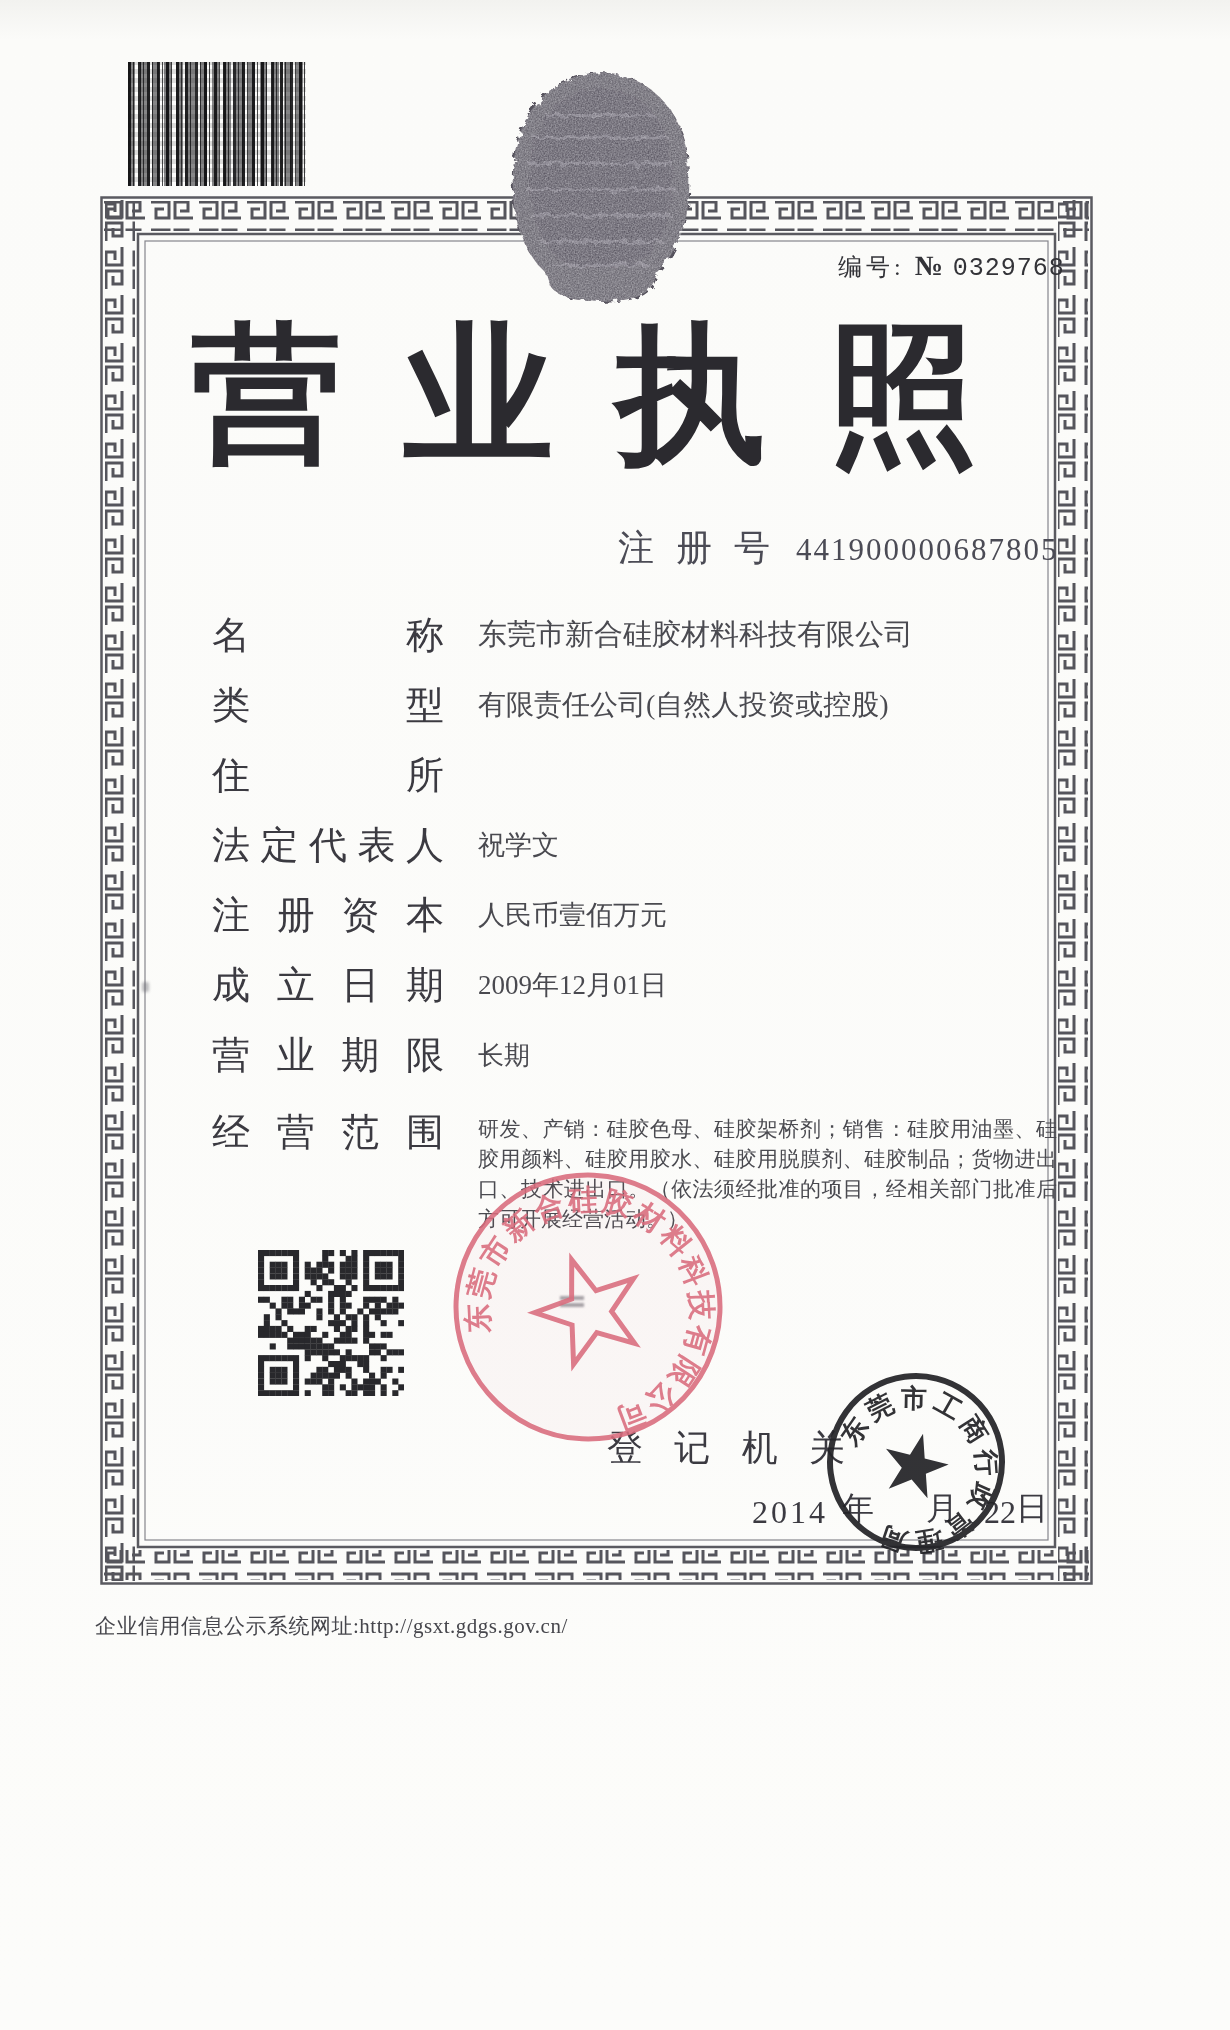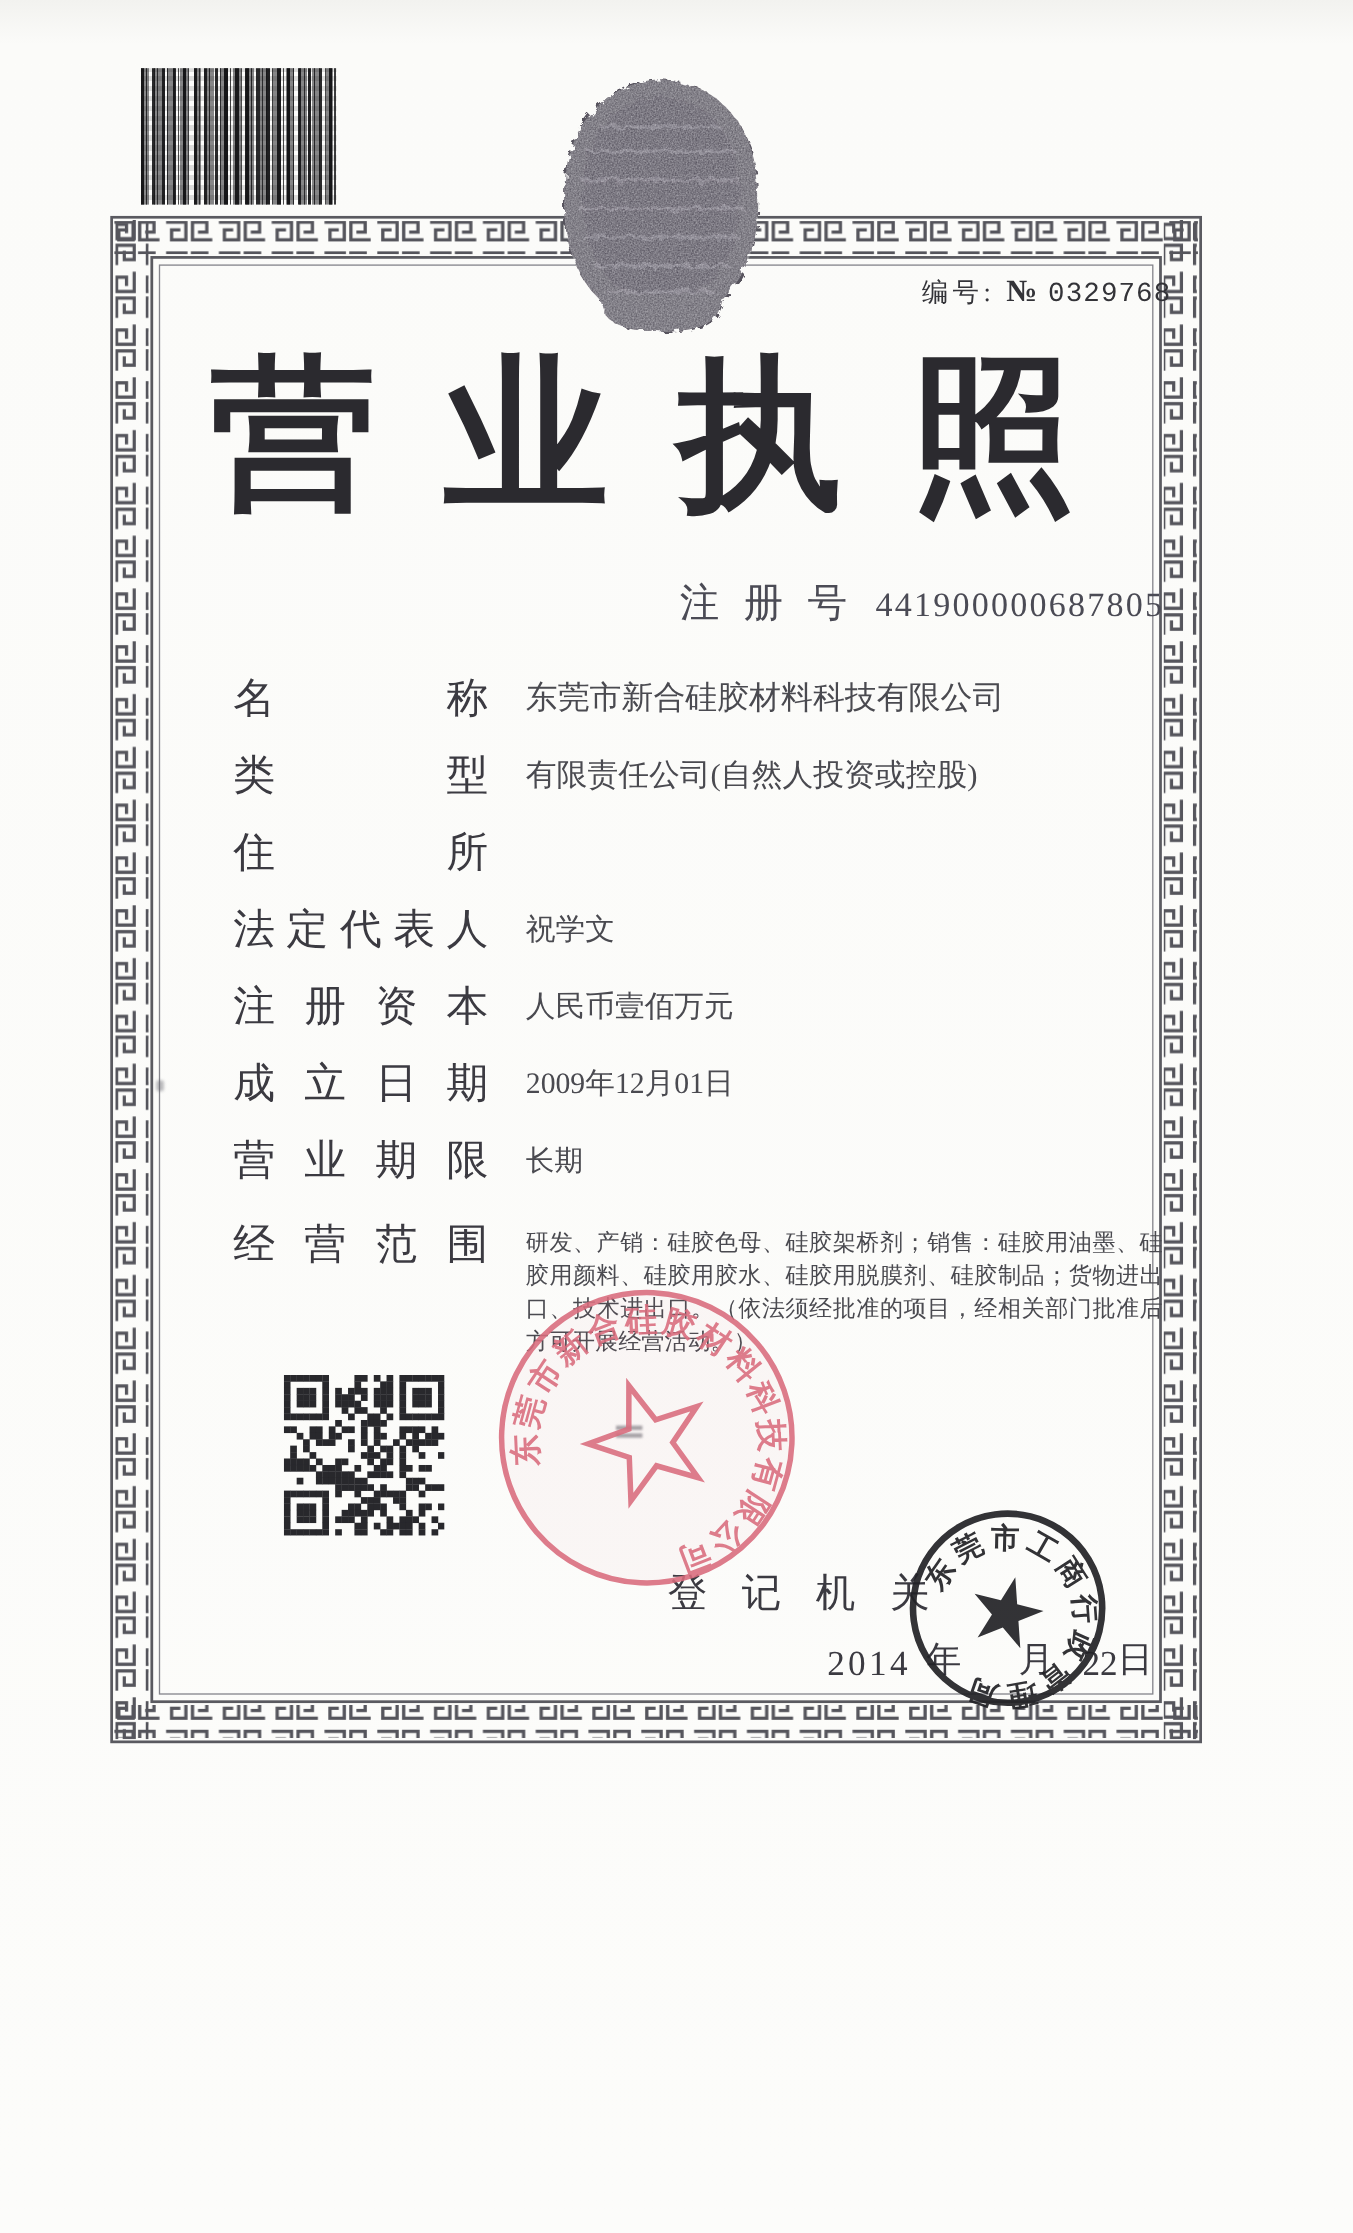--- a/index.html
+++ b/index.html
@@ -590,14 +590,15 @@
       <circle cx="92" cy="92" r="86" fill="none" stroke="#222226" stroke-width="6"></circle>
       <g transform="translate(92,97)">
         <path d="M0,-34 L7.6,-10.5 L32.3,-10.5 L12.4,4 L20,27.5 L0,13 L-20,27.5 L-12.4,4 L-32.3,-10.5 L-7.6,-10.5 Z" fill="#222226"></path>
       </g>
       <text font-size="26" letter-spacing="5" fill="#222226" font-family="Liberation Serif, DejaVu Serif, serif" font-weight="bold">
         <textPath href="#blkArc" startOffset="4">东莞市工商行政管理局</textPath>
       </text>
     </g>
   </svg>
 
+  <div class="footer-left">企业信用信息公示系统网址:http://gsxt.gdgs.gov.cn/</div>
 
 </div>
 
 </body></html>

